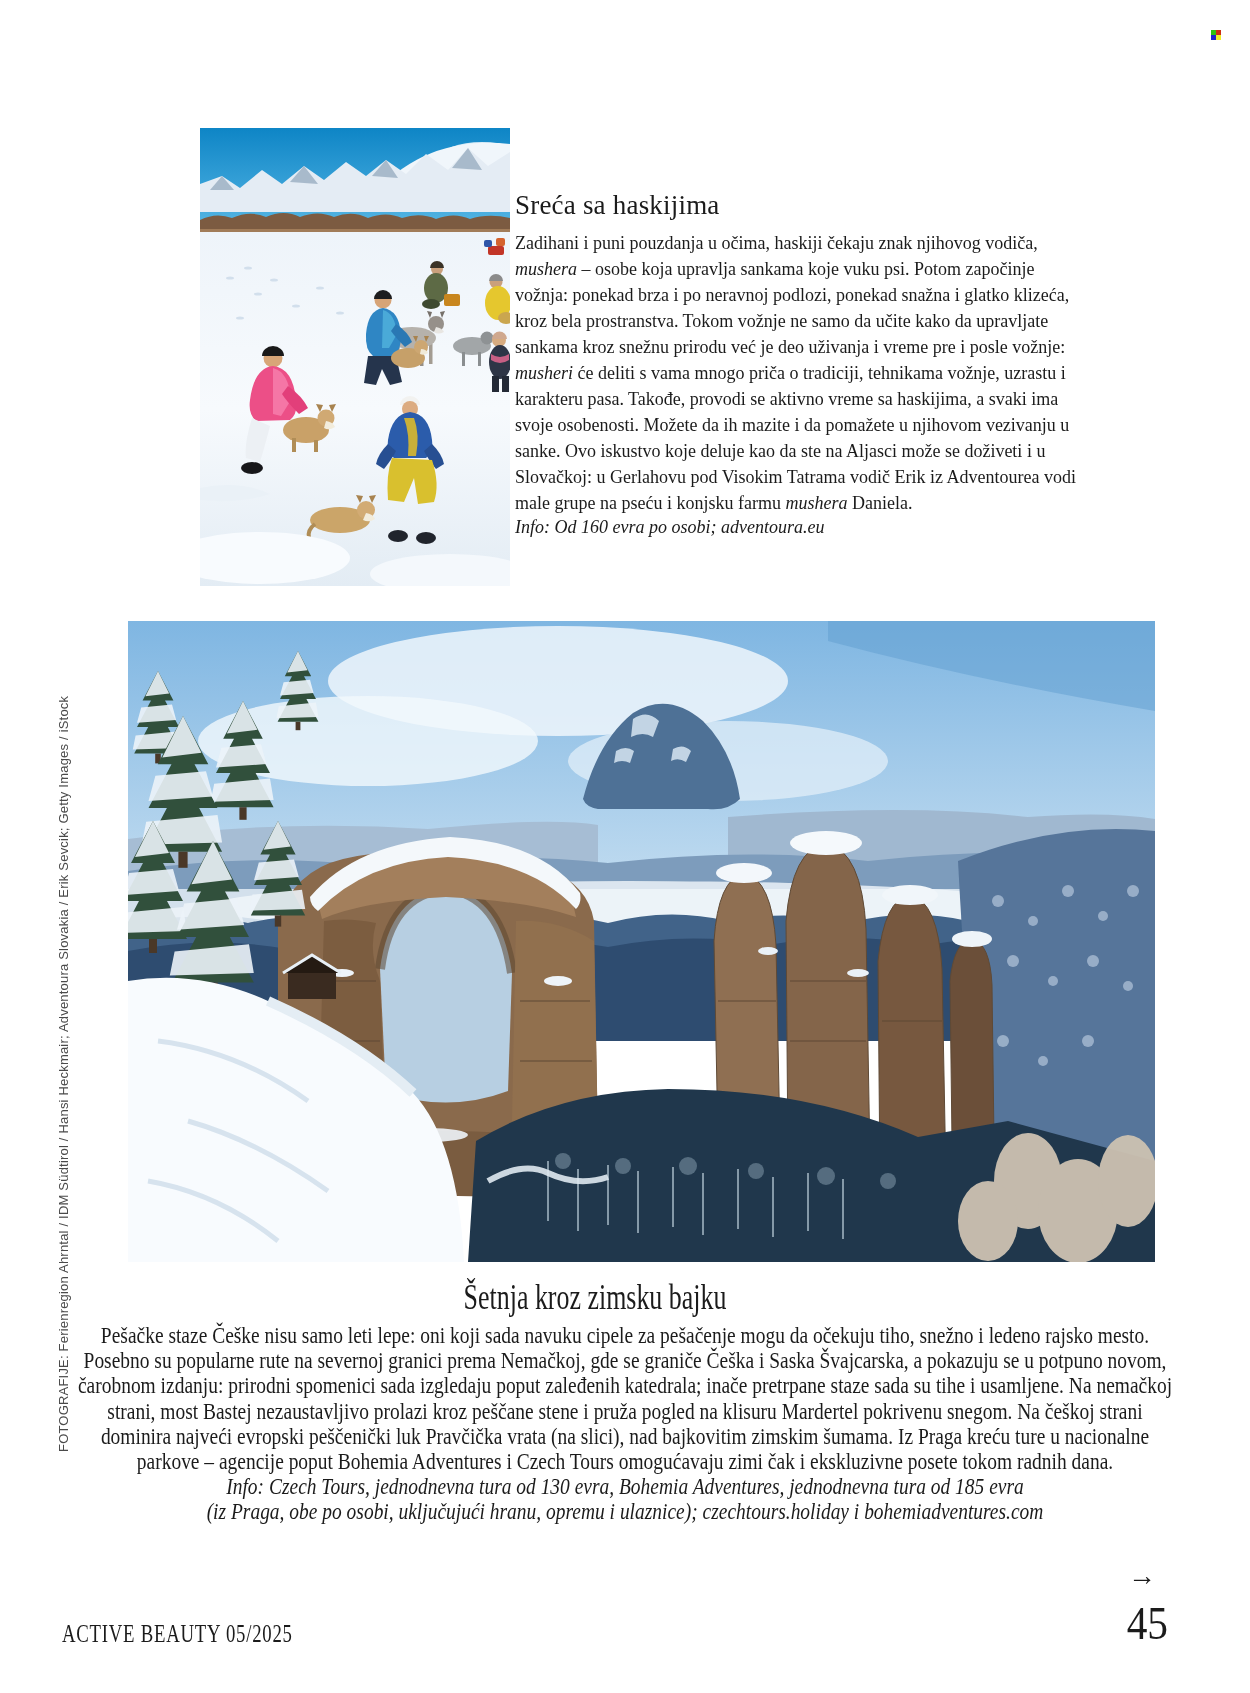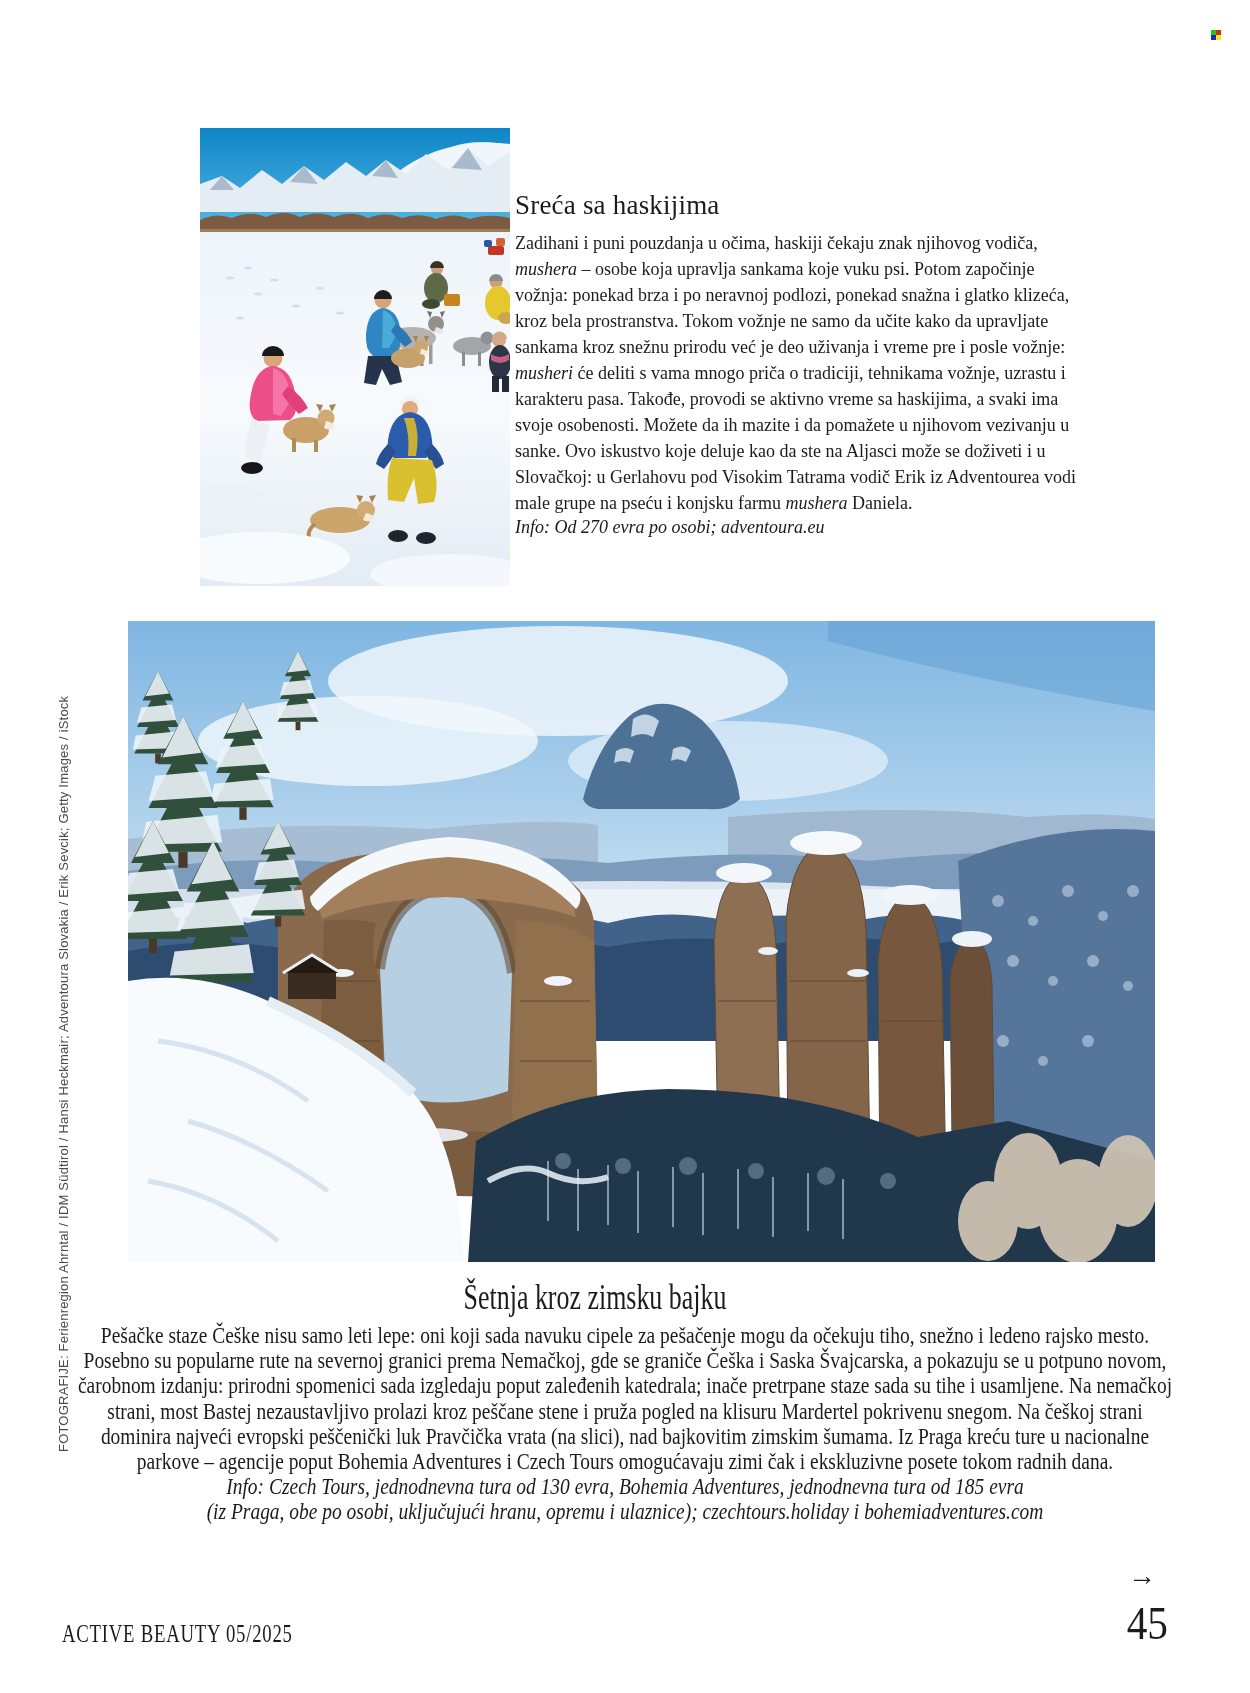--- a/index.html
+++ b/index.html
@@ -172,21 +172,21 @@
 
       <ellipse cx="60" cy="430" rx="90" ry="26" fill="#f8fbfe"></ellipse>
       <ellipse cx="250" cy="446" rx="80" ry="20" fill="#f4f8fc"></ellipse>
       <path d="M0,360 q40,-8 70,6 q-30,10 -70,6 Z" fill="#eaf1f7"></path>
     </svg>
   </figure>
 
   <section class="husky-article">
     <h2 class="husky-title">Sreća sa haskijima</h2>
     <p class="husky-body"><span>Zadihani i puni pouzdanja u očima, haskiji čekaju znak njihovog vodiča, </span><span class="italic">mushera</span><span> – osobe koja upravlja sankama koje vuku psi. Potom započinje vožnja: ponekad brza i po neravnoj podlozi, ponekad snažna i glatko klizeća, kroz bela prostranstva. Tokom vožnje ne samo da učite kako da upravljate sankama kroz snežnu prirodu već je deo uživanja i vreme pre i posle vožnje: </span><span class="italic">musheri</span><span> će deliti s vama mnogo priča o tradiciji, tehnikama vožnje, uzrastu i karakteru pasa. Takođe, provodi se aktivno vreme sa haskijima, a svaki ima svoje osobenosti. Možete da ih mazite i da pomažete u njihovom vezivanju u sanke. Ovo iskustvo koje deluje kao da ste na Aljasci može se doživeti i u Slovačkoj: u Gerlahovu pod Visokim Tatrama vodič Erik iz Adventourea vodi male grupe na pseću i konjsku farmu </span><span class="italic">mushera</span><span> Daniela.</span></p>
-    <p class="husky-info">Info: Od 270 evra po osobi; adventoura.eu</p>
+    <p class="husky-info">Info: Od 160 evra po osobi; adventoura.eu</p>
   </section>
 
   <figure class="arch-figure">
     <svg viewBox="0 0 1027 641" preserveAspectRatio="none">
       <defs>
         <linearGradient id="lsky" x1="0" y1="0" x2="0" y2="1">
           <stop offset="0" stop-color="#7fb6e2"></stop>
             <stop offset="1" stop-color="#d3e6f4"></stop>
         </linearGradient>
         <g id="tree">

